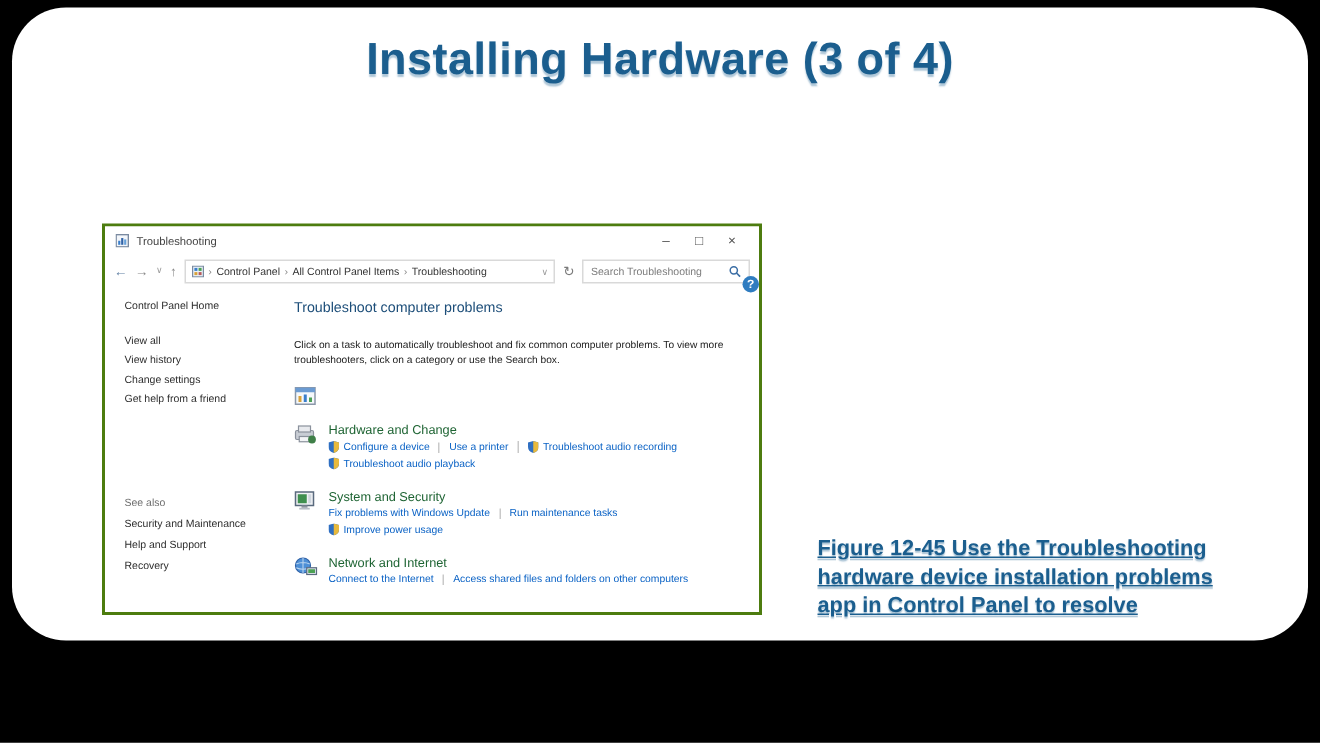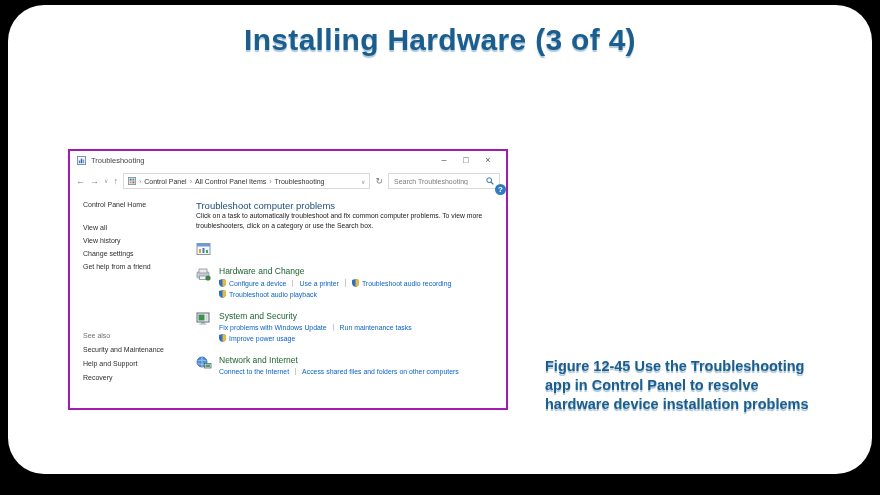--- a/index.html
+++ b/index.html
@@ -1,25 +1,25 @@
 <!DOCTYPE html>
 <html><head>
 <meta charset="utf-8">
 <style>
   * { margin:0; padding:0; box-sizing:border-box; }
   html,body { width:880px; height:495px; background:#000; font-family:"Liberation Sans", sans-serif; overflow:hidden; }
-  .slide { position:absolute; left:8px; top:5px; width:864px; height:469px; background:#fff; border-radius:36px; }
+  .slide { position:absolute; left:8px; top:5px; width:864px; height:422px; background:#fff; border-radius:36px; }
 
   .slide-title { position:absolute; top:18px; left:0; right:0; text-align:center;
     font-size:30px; font-weight:bold; color:#1b5e8e; letter-spacing:.3px;
     text-shadow:0 2px 1px rgba(27,94,142,.35); }
 
   
   .win { position:absolute; left:60px; top:144px; width:440px; height:261px; background:#fff;
-    border:2px solid #a21caf; font-size:7px; color:#333; }
+    border:2px solid #4d7c0f; font-size:7px; color:#333; }
   .titlebar { height:19px; display:flex; align-items:center; padding:0 7px; background:#fff; }
   .app-icon { width:9px; height:9px; flex:none; }
   .title-text { margin-left:5px; font-size:7.5px; color:#444; flex:1; }
   .win-controls { display:flex; align-items:center; }
   .win-controls .wc { width:22px; text-align:center; color:#555; font-size:9px; line-height:19px; }
   .addressbar { height:22px; display:flex; align-items:center; padding:0 6px; gap:5px; }
   .nav-glyph { font-size:9px; color:#8a8a8a; line-height:1; }
   .nav-glyph.back { color:#5f7fa3; }
   .nav-glyph.small { font-size:6px; color:#9a9a9a; }
   .crumb-box { flex:1; height:16px; border:1px solid #d9d9d9; display:flex; align-items:center;
@@ -35,34 +35,34 @@
   .win-body { display:flex; height:216px; }
   .sidebar { width:120px; flex:none; padding:9px 0 0 13px; font-size:7px; }
   .sb-home { color:#2e2e2e; margin-bottom:16px; }
   .sb-link { color:#2e2e2e; margin-bottom:6px; }
   .sb-seealso { color:#6f6f6f; margin:62px 0 7px; }
   .sb-link2 { color:#2e2e2e; margin-bottom:7px; }
 
   .main { flex:1; position:relative; padding:5px 12px 0 6px; }
   .help-circle { position:absolute; top:-8px; right:6px; width:11px; height:11px; border-radius:50%;
     background:#2f7cc0; color:#fff; font-size:8px; font-weight:bold; text-align:center; line-height:11px; }
-  .main-heading { color:#1d4e79; font-size:9.5px; margin:3px 0 0; }
+  .main-heading { color:#1d4e79; font-size:9.5px; margin:3px 0 15px; }
   .main-desc { font-size:6.8px; line-height:1.4; color:#1a1a1a; width:304px; margin-bottom:11px; }
 
   .section { display:flex; gap:7px; margin-bottom:10px; }
   .cat-icon { width:16px; height:14px; flex:none; margin-top:1px; }
   .cat-title { font-size:8.5px; color:#1e6433; margin-bottom:3px; }
   .link-row { display:flex; align-items:center; margin-bottom:3px; }
   .tlink { color:#0a62c5; font-size:6.9px; display:flex; align-items:center; gap:3px; white-space:nowrap; }
   .link-row .tlink + .tlink { border-left:1px solid #c9c9c9; padding-left:6px; margin-left:6px; }
   .shield { width:7px; height:8px; flex:none; }
 
   
   .caption { position:absolute; left:537px; top:352px; width:320px; color:#1b5e8e;
-    font-weight:bold; font-size:14.5px; line-height:1.3; text-shadow:0 1.5px 1px rgba(27,94,142,.4); }
+    font-weight:bold; font-size:14.5px; line-height:1.3; text-shadow:0 1.5px 1px rgba(27,94,142,.4);text-decoration:underline; }
 </style>
 </head>
 <body>
 
 <div class="slide">
 
   <div class="slide-title">Installing Hardware (3 of 4)</div>
 
   <div class="win">
 
@@ -230,17 +230,17 @@
             </div>
           </div>
         </div>
 
       </div>
     </div>
   </div>
 
   <div class="caption">
     <div>Figure 12-45  Use the Troubleshooting</div>
+    <div>hardware device installation problems</div>
     <div>app in Control Panel to resolve</div>
-    <div>hardware device installation problems</div>
   </div>
 
 </div>
 
 </body></html>

